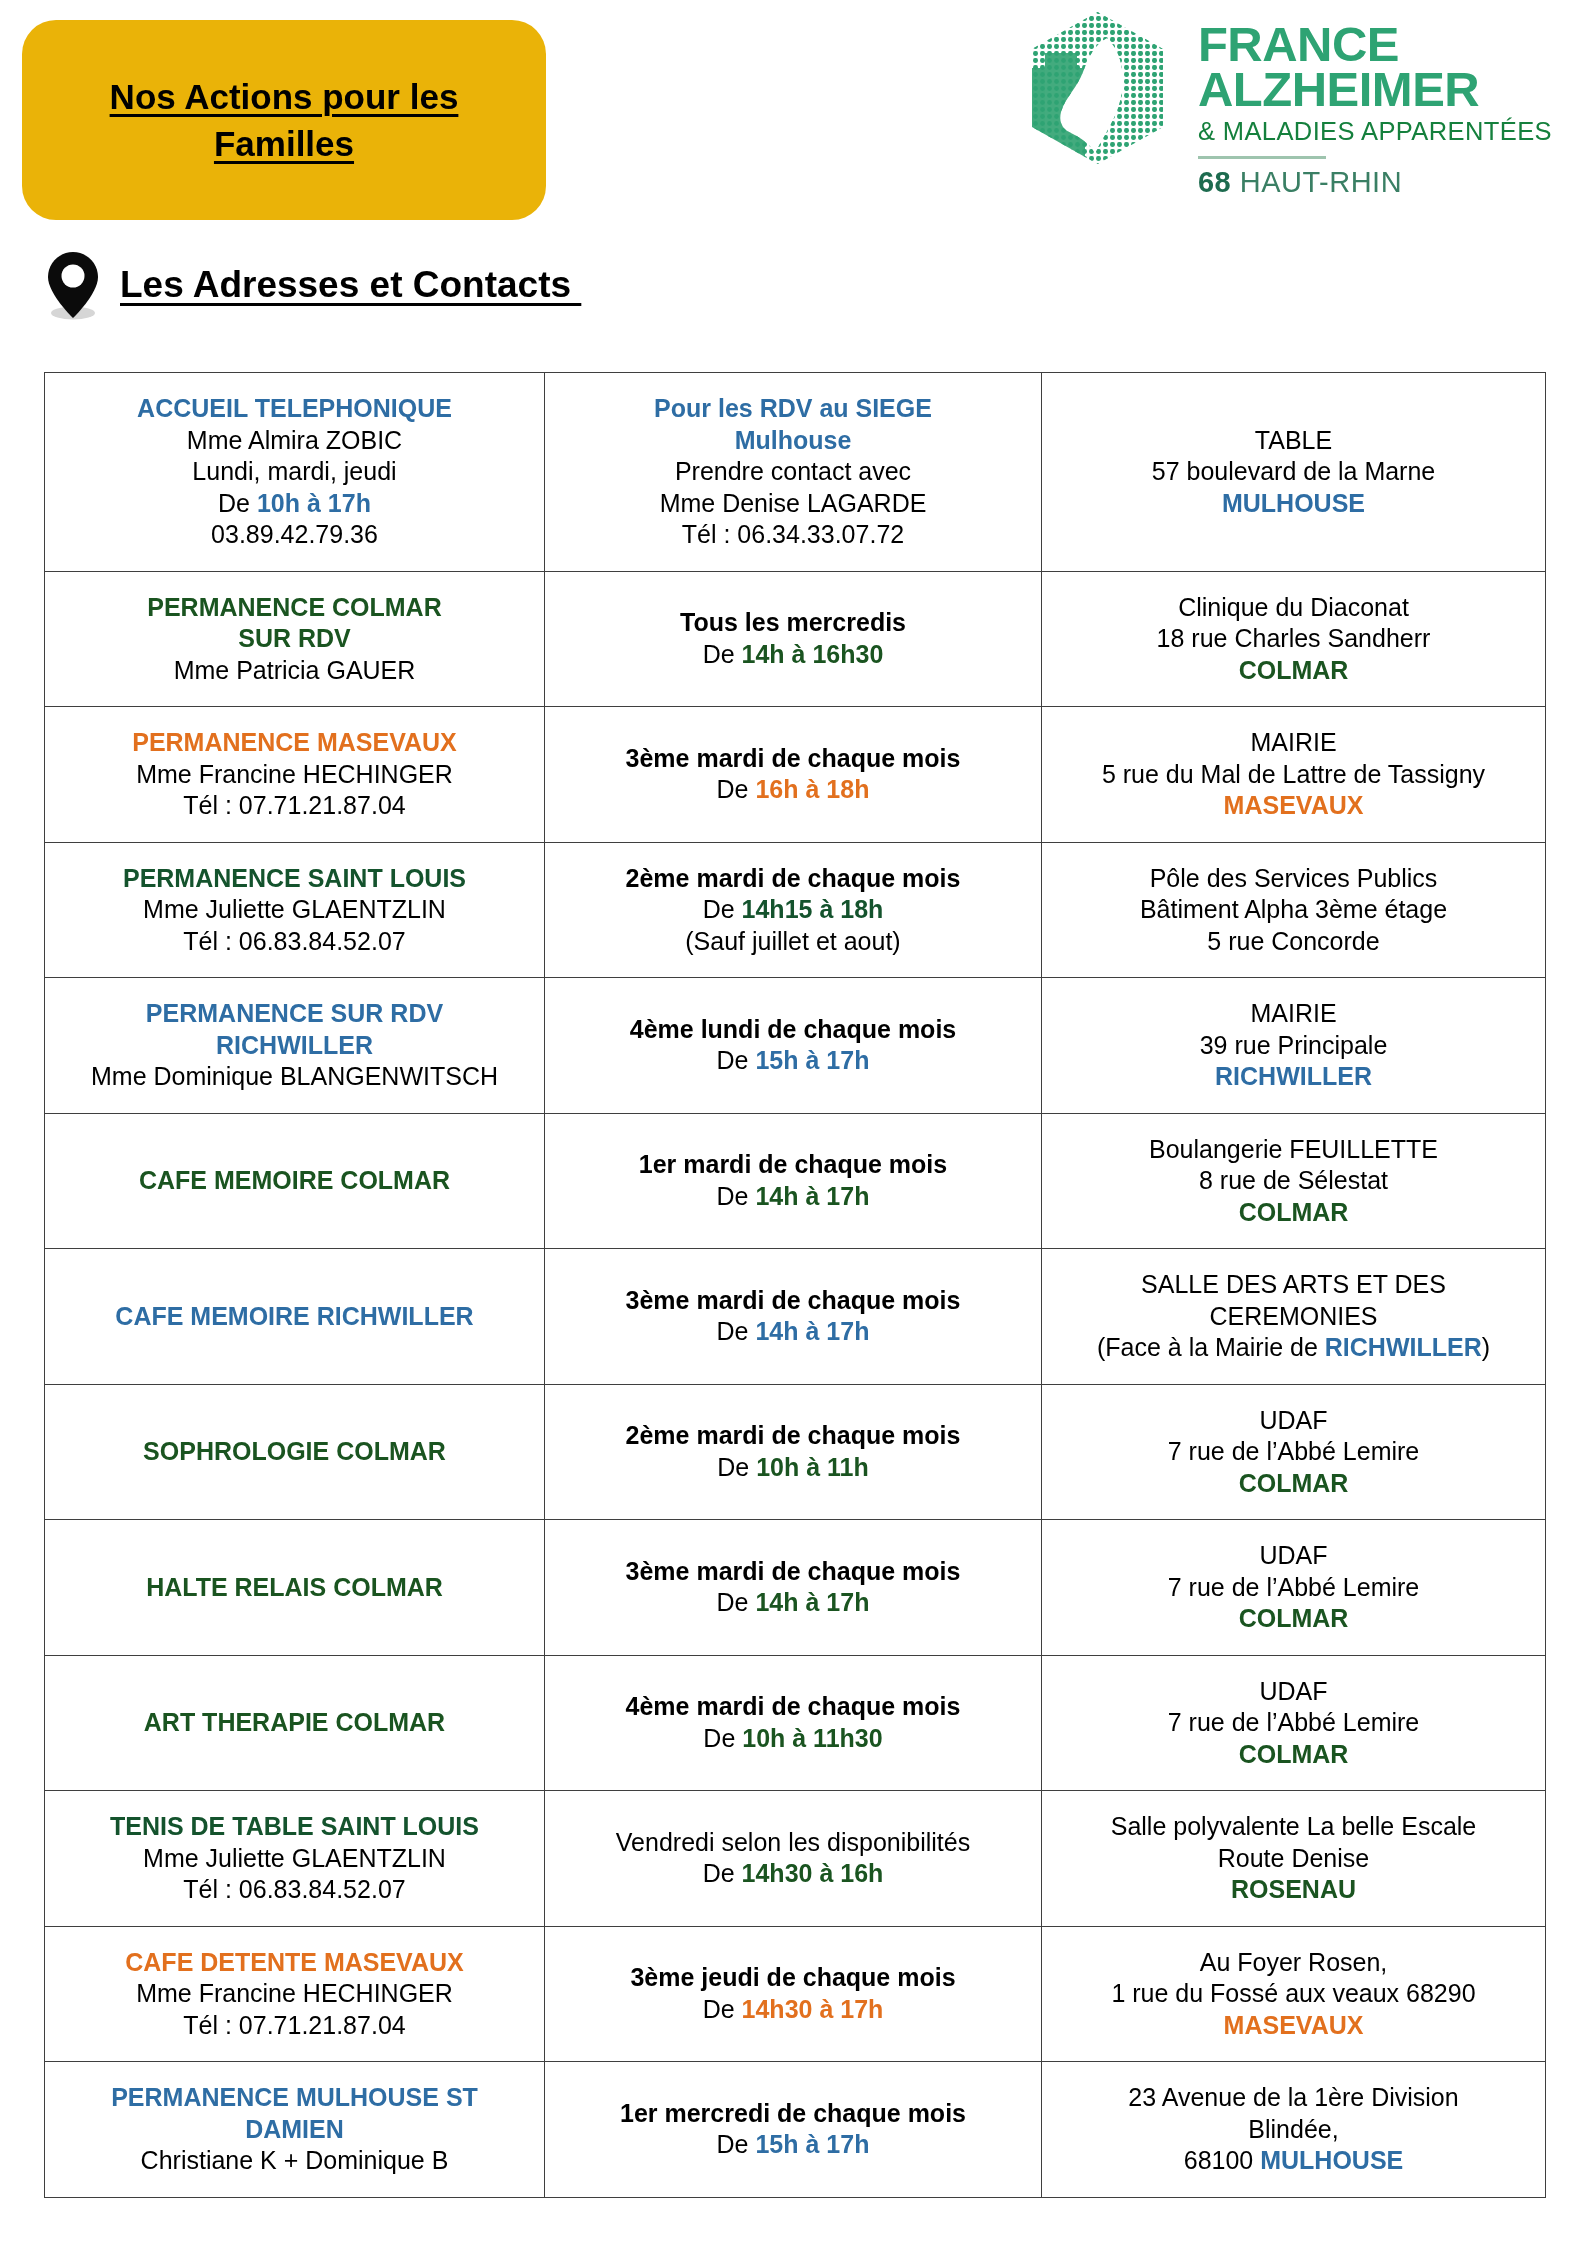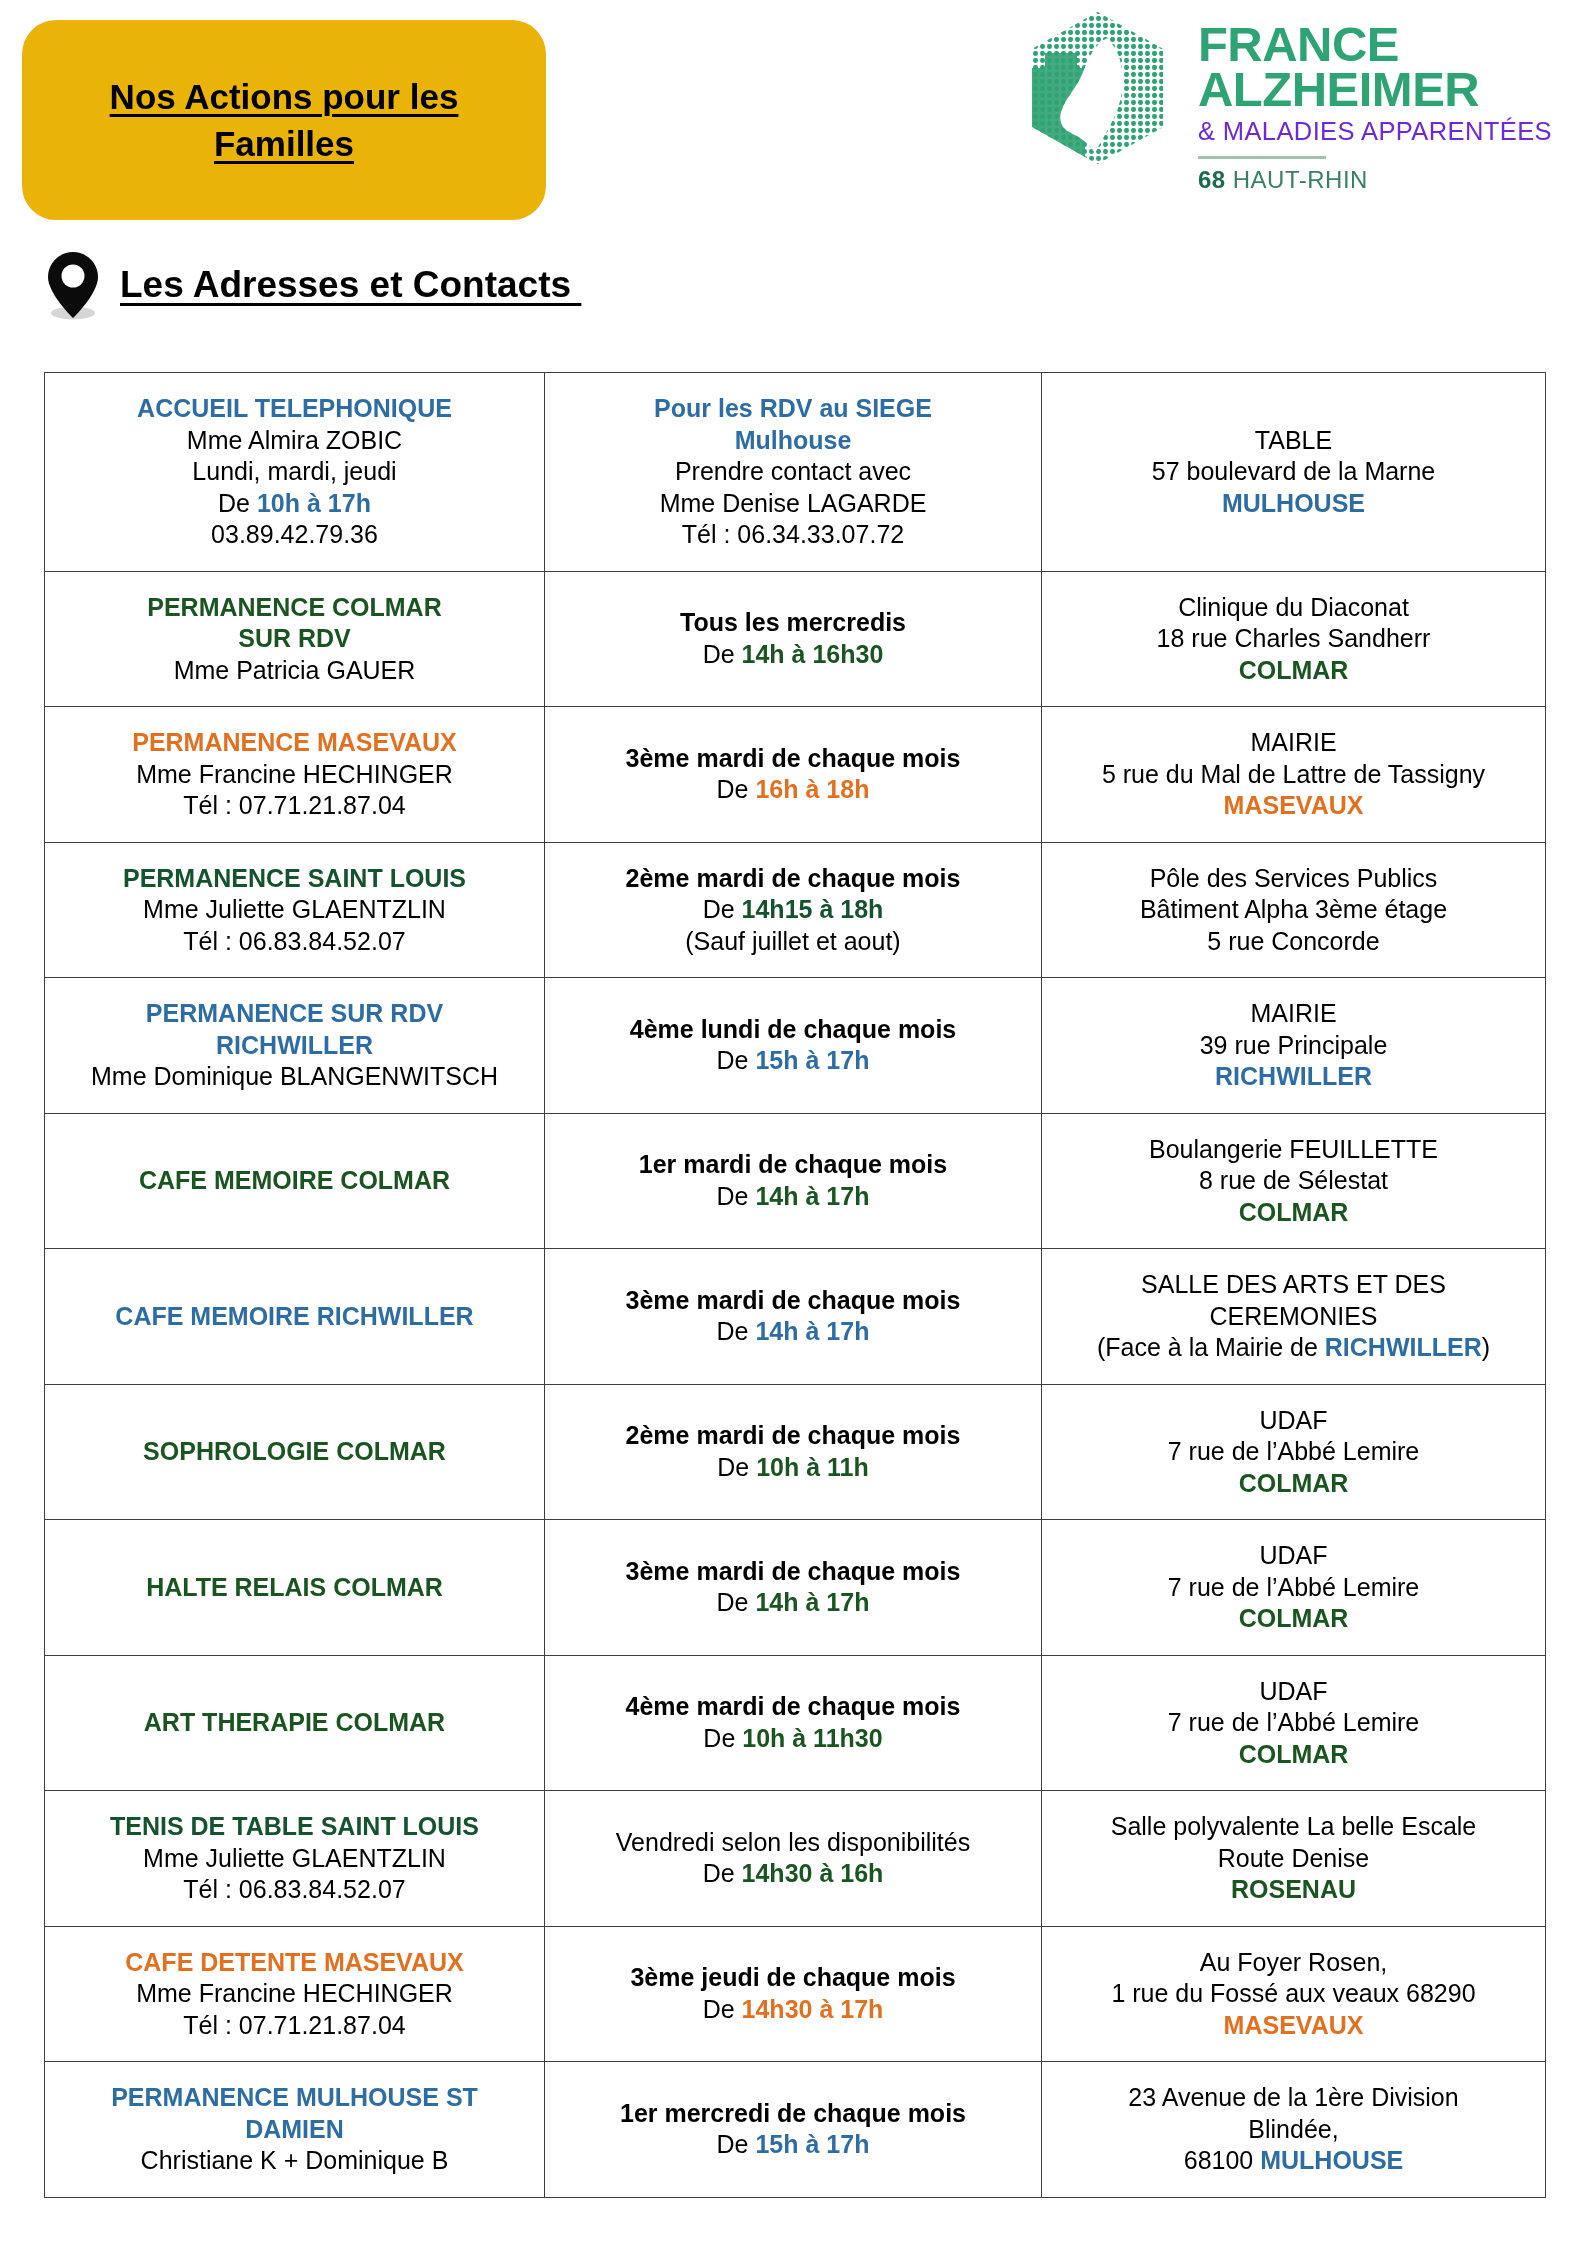--- a/index.html
+++ b/index.html
@@ -60,33 +60,33 @@
   .logo-text { padding-top: 14px; margin-left: 12px; }
   .logo-line1, .logo-line2 {
     font-size: 49px;
     font-weight: bold;
     color: #2ea373;
     letter-spacing: -0.5px;
     line-height: 0.92;
   }
   .logo-sub {
     font-size: 25.5px;
-    color: #6d28d9;
+    color: #15803d;
     letter-spacing: 0.4px;
     margin-top: 7px;
     line-height: 1;
   }
   .logo-rule {
     width: 128px;
     height: 3px;
     background: #9ec4ae;
     margin: 11px 0 9px 0;
   }
   .logo-dept {
-    font-size: 24px;
+    font-size: 29px;
     color: #3a7f64;
     letter-spacing: 0.5px;
     line-height: 1;
   }
   .logo-dept b { color: #1d6b4f; font-weight: bold; }
 
   
   .section-head {
     position: absolute;
     left: 42px;

